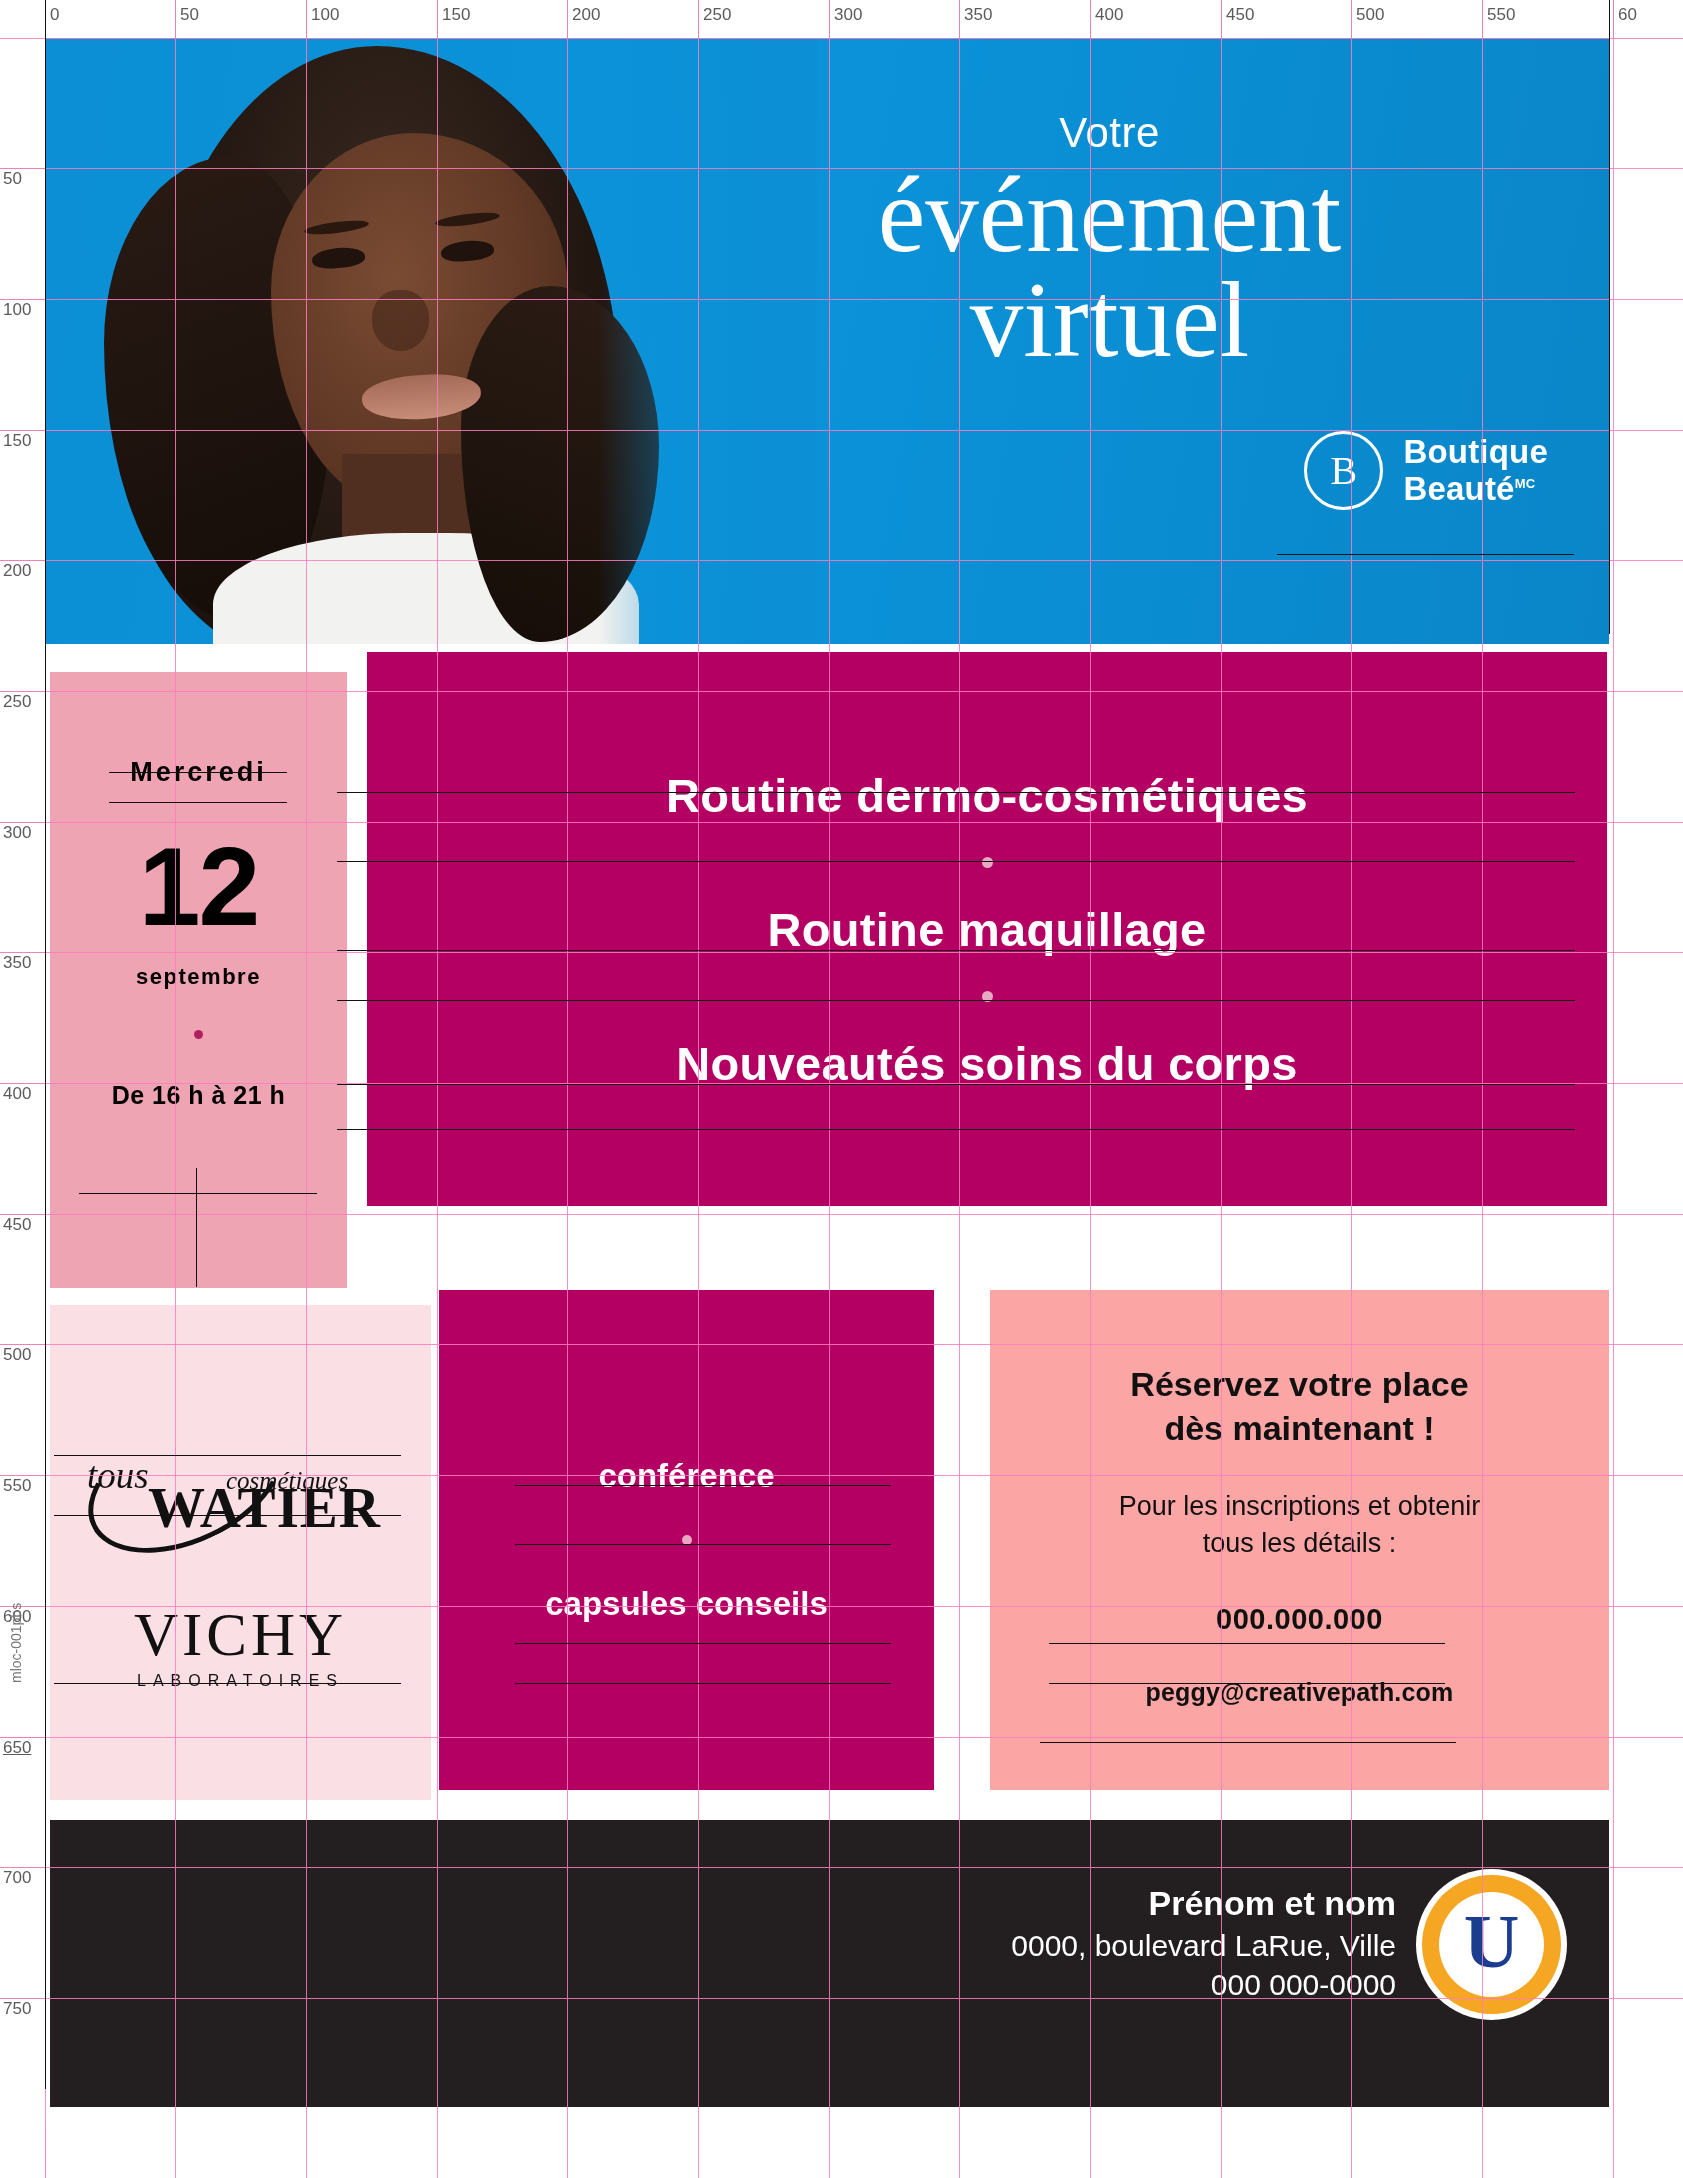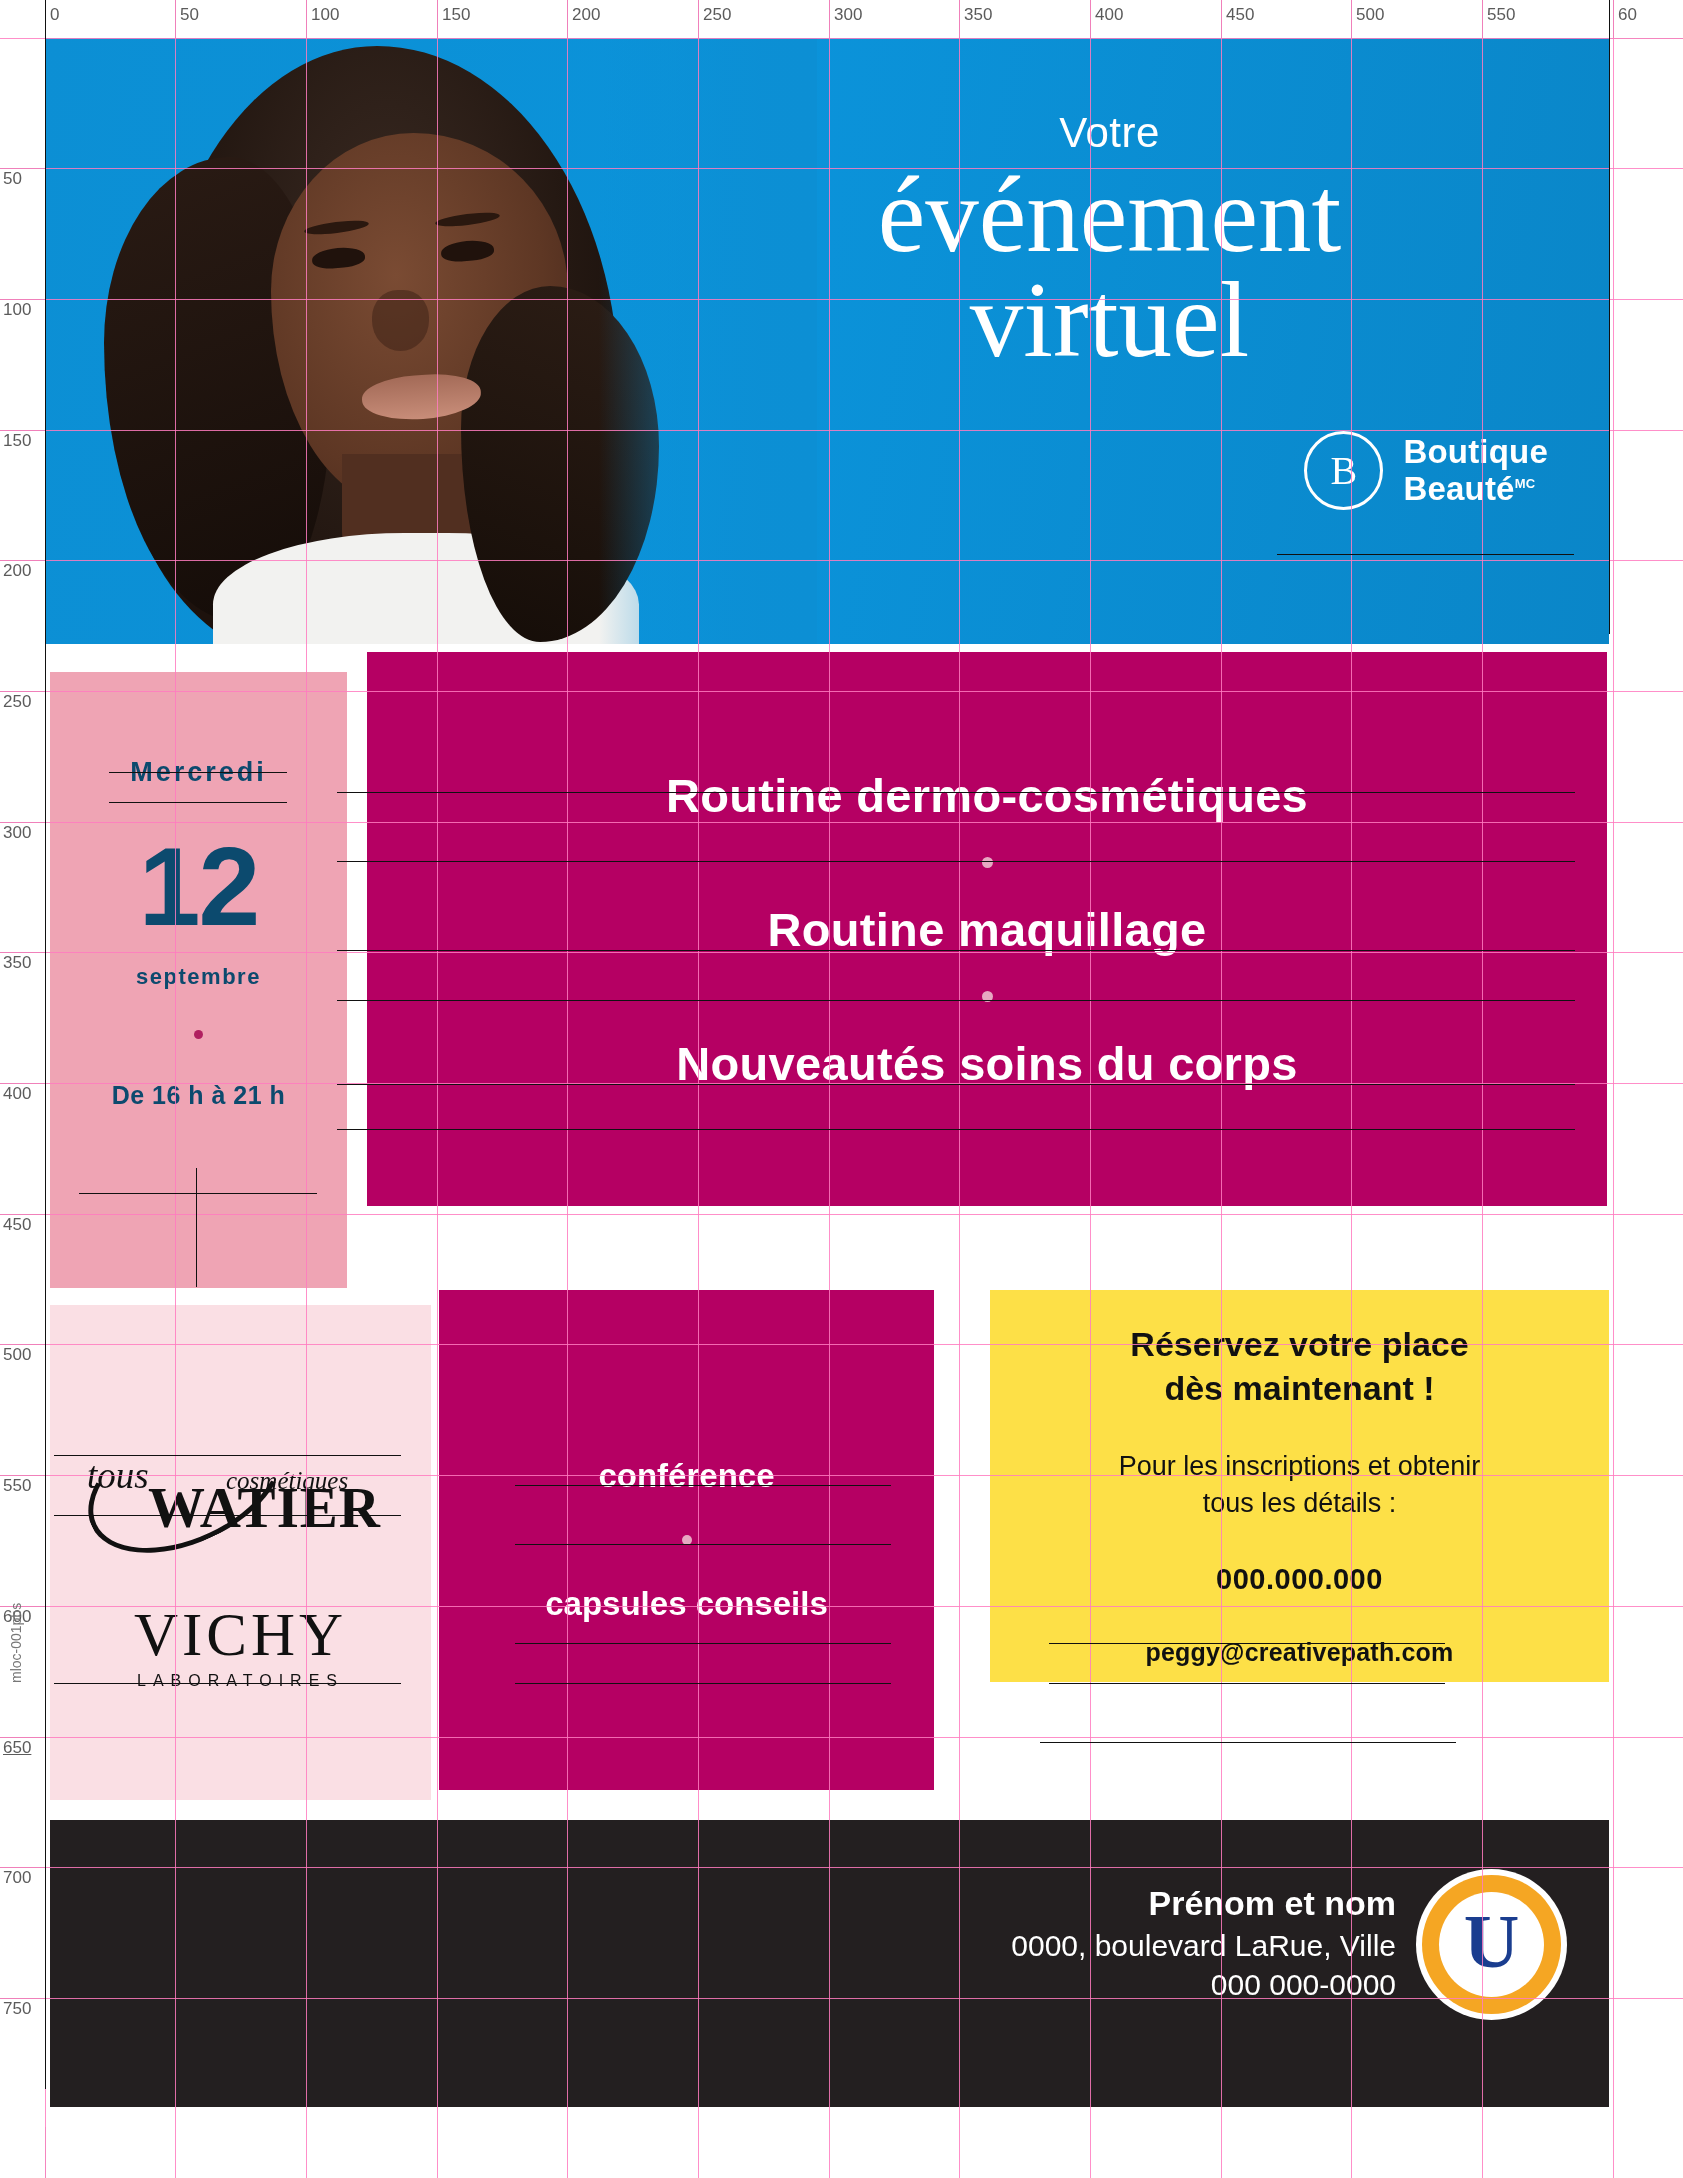--- a/index.html
+++ b/index.html
@@ -238,21 +238,21 @@
     letter-spacing: 0.2px;
   }
   #brand-name sup { font-size: 13px; vertical-align: super; }
 
   
   #date-block {
     position: absolute;
     left: 5px; top: 634px;
     width: 297px; height: 616px;
     background: #efa4b4;
-    color: #0c4a6e;
+    color: #000000;
     text-align: center;
   }
   #date-weekday {
     margin-top: 85px;
     font-size: 27px;
     font-weight: bold;
     letter-spacing: 3px;
   }
   #date-day {
     margin-top: 50px;
@@ -389,25 +389,25 @@
     width: 10px; height: 10px;
     background: #e7a8c2;
     border-radius: 50%;
     margin: 40px 0;
   }
 
   
   #contact {
     position: absolute;
     left: 945px; top: 1252px;
-    width: 619px; height: 392px;
-    background: #fde047;
+    width: 619px; height: 500px;
+    background: #fca5a5;
     color: #111;
     text-align: center;
-    padding-top: 32px;
+    padding-top: 72px;
     box-sizing: border-box;
   }
   #contact-title {
     font-size: 34px;
     font-weight: bold;
     line-height: 1.3;
   }
   #contact-sub {
     margin-top: 38px;
     font-size: 27px;

